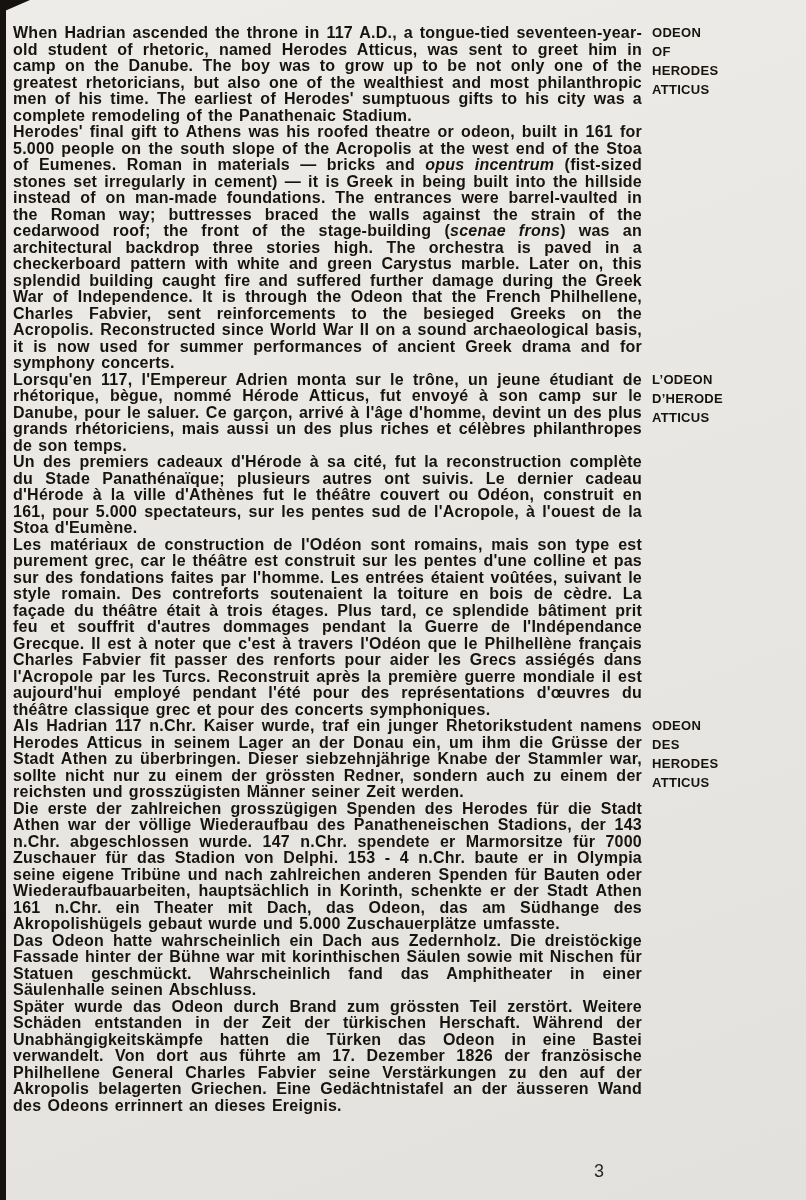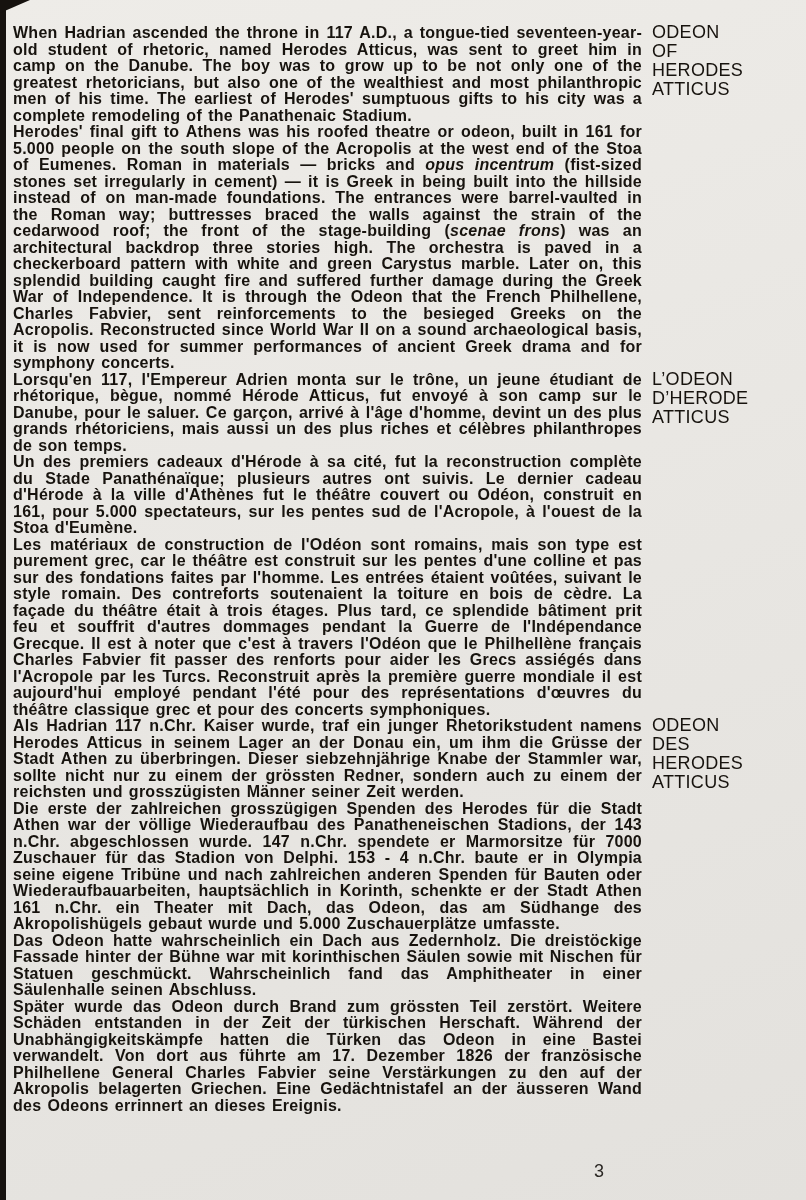--- a/index.html
+++ b/index.html
@@ -49,23 +49,23 @@
     word-spacing: 1.5px;
   }
   .body-col p { margin: 0; }
   .body-col i { }
 
   .margin-col {
     flex: 1;
     padding-left: 10px;
   }
   .margin-heading {
-    font-size: 18px;
+    font-size: 13px;
     line-height: 19px;
-    font-weight: normal;
+    font-weight: bold;
     letter-spacing: 0.3px;
     margin-top: -2px;
   }
 
   .page-number {
     position: absolute;
     left: 594px;
     top: 1161px;
     font-size: 18px;
     font-weight: 400;

